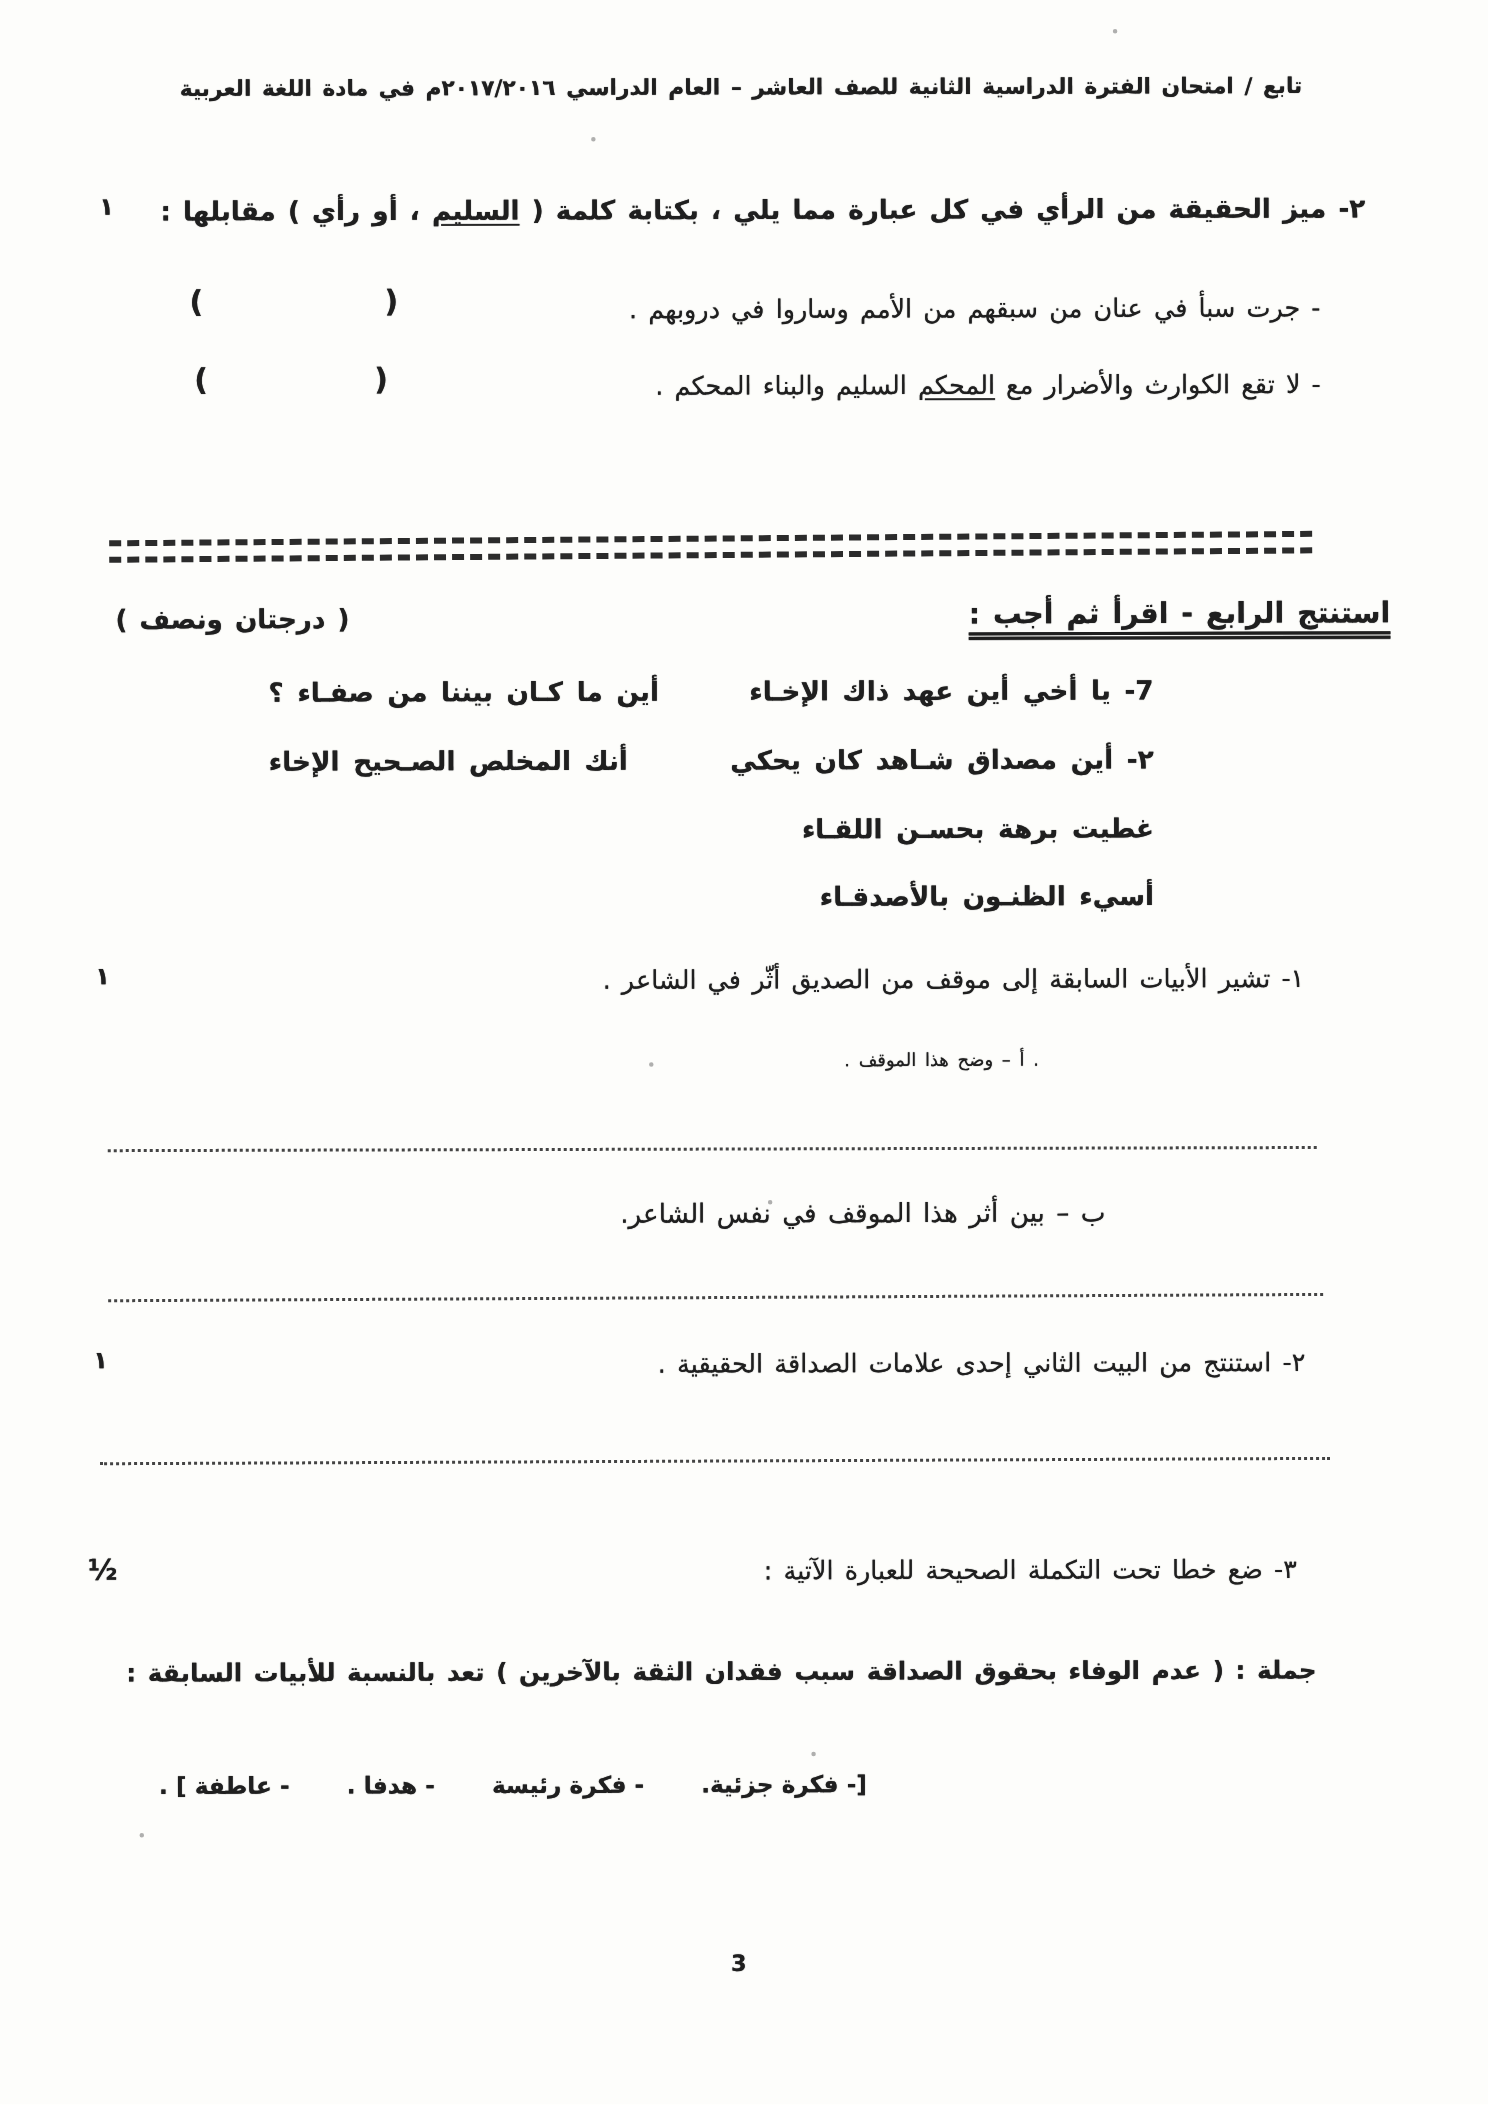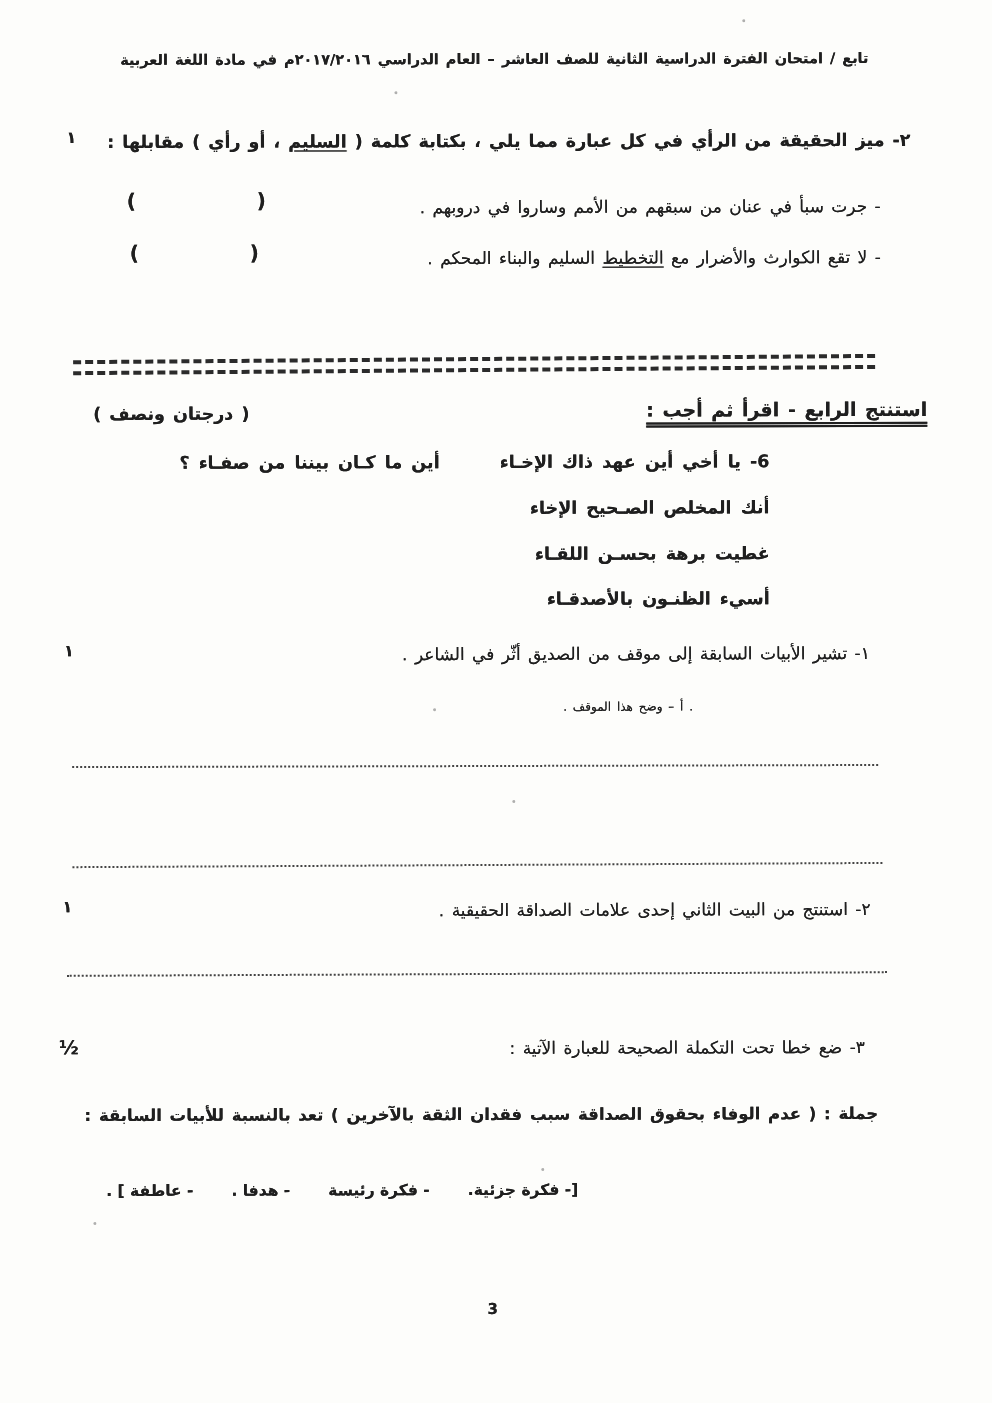--- a/index.html
+++ b/index.html
@@ -19,21 +19,21 @@
   .p2o{top:240px;left:131px;} .p2c{top:240px;left:251px;}
   .mark{position:absolute;font-size:16px;font-weight:700;text-shadow:0 0 .6px rgba(20,20,20,.85);}
   .m-q2{top:127px;left:68px;}
   .m-q41{top:640px;left:64px;}
   .m-q42{top:896px;left:62px;}
   .m-q43{top:1035px;left:58px;font-size:19px;direction:ltr;}
   .sep{position:absolute;left:74px;width:802px;height:0;border-top:4px dashed #2b2b2b;transform:rotate(-0.3deg);}
   .sep1{top:357px;} .sep2{top:368px;}
   .heading{top:398px;right:64px;font-size:19px;font-weight:700;
            text-decoration:underline double 2px;text-underline-offset:6px;}
-  .marksnote{top:402px;left:94px;font-size:17.5px;font-weight:700;}
+  .marksnote{top:402px;left:78px;font-size:17.5px;font-weight:700;}
   .verse{position:absolute;left:180px;width:590px;display:flex;justify-content:space-between;
          font-size:17.5px;font-weight:600;white-space:nowrap;text-shadow:0 0 .6px rgba(20,20,20,.85);word-spacing:3px;}
   .v1{top:452px;} .v2{top:498px;} .v3{top:544px;} .v4{top:589px;}
   .q1{top:643px;right:122px;font-size:17px;}
   .q1a{top:700px;right:299px;font-size:12px;}
   .q1b{top:799px;right:255px;font-size:17.5px;}
   .q2b{top:899px;right:122px;font-size:17px;}
   .q3{top:1037px;right:128px;font-size:17px;}
   .sentence{top:1104px;right:115px;font-size:16.5px;font-weight:600;}
   .dots{position:absolute;height:0;border-top:2px dotted #444;}
@@ -54,50 +54,52 @@
 
     <div class="line hdr">تابع / امتحان الفترة الدراسية الثانية للصف العاشر – العام الدراسي ٢٠١٧/٢٠١٦م في مادة اللغة العربية</div>
 
     <div class="mark m-q2">١</div>
     <div class="line q2title"><span>٢- ميز الحقيقة من الرأي في كل عبارة مما يلي ، بكتابة كلمة ( </span><span class="u">السليم</span><span> ، أو رأي ) مقابلها :</span></div>
 
     <div class="line stmt s1"><span>- جرت سبأ في عنان من سبقهم من الأمم وساروا في دروبهم .</span><span class="u"></span><span></span></div>
     <span class="paren p1o">(</span>
     <span class="paren p1c">)</span>
 
-    <div class="line stmt s2"><span>- لا تقع الكوارث والأضرار مع </span><span class="u">التخطيط</span><span> السليم والبناء المحكم .</span></div>
+    <div class="line stmt s2"><span>- لا تقع الكوارث والأضرار مع </span><span class="u">المحكم</span><span> السليم والبناء المحكم .</span></div>
     <span class="paren p2o">(</span>
     <span class="paren p2c">)</span>
 
     <div class="sep sep1"></div>
     <div class="sep sep2"></div>
 
     <div class="line heading">استنتج الرابع - اقرأ ثم أجب :</div>
     <div class="line marksnote">( درجتان ونصف )</div>
 
     <div class="verse v1">
-        <span><span>6- يا أخي أين عهد ذاك الإخـاء</span><span class="u"></span><span></span></span>
+        <span><span>7- يا أخي أين عهد ذاك الإخـاء</span><span class="u"></span><span></span></span>
         <span>أين ما كـان بيننا من صفـاء ؟</span>
       </div>
     <div class="verse v2">
+        <span><span>٢- أين مصداق شـاهد كان يحكي</span><span class="u"></span><span></span></span>
         <span>أنك المخلص الصـحيح الإخاء</span>
       </div>
     <div class="verse v3">
         <span>غطيت برهة بحسـن اللقـاء</span>
       </div>
     <div class="verse v4">
         <span>أسيء الظنـون بالأصدقـاء</span>
       </div>
 
     <div class="mark m-q41">١</div>
     <div class="line q1">١- تشير الأبيات السابقة إلى موقف من الصديق أثّر في الشاعر .</div>
 
     <div class="line q1a">. أ – وضح هذا الموقف .</div>
     <div class="dots d1"></div>
 
+    <div class="line q1b">ب – بين أثر هذا الموقف في نفس الشاعر.</div>
     <div class="dots d2"></div>
 
     <div class="mark m-q42">١</div>
     <div class="line q2b">٢- استنتج من البيت الثاني إحدى علامات الصداقة الحقيقية .</div>
     <div class="dots d3"></div>
 
     <div class="mark m-q43">½</div>
     <div class="line q3">٣- ضع خطا تحت التكملة الصحيحة للعبارة الآتية :</div>
     <div class="line sentence">جملة : ( عدم الوفاء بحقوق الصداقة سبب فقدان الثقة بالآخرين ) تعد بالنسبة للأبيات السابقة :</div>
 

